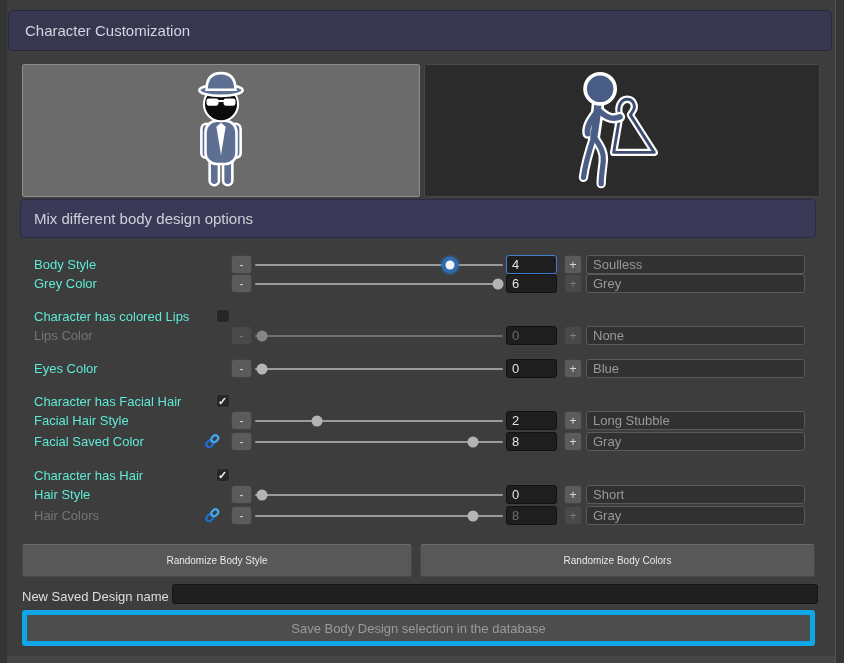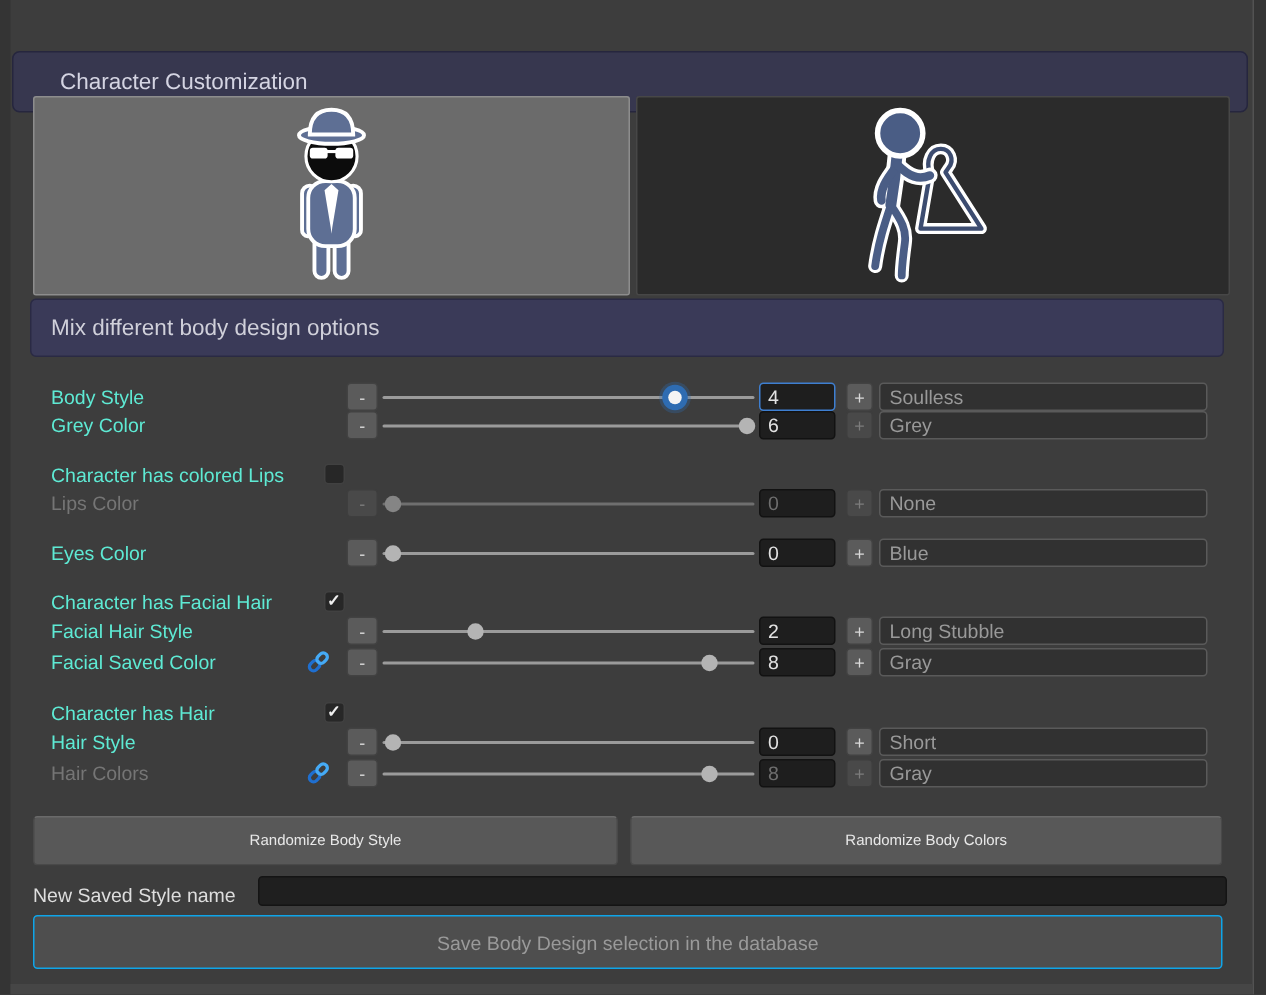--- a/index.html
+++ b/index.html
@@ -9,22 +9,22 @@
     -webkit-font-smoothing:antialiased;
   }
   .left-edge{position:absolute;left:0;top:0;width:7px;height:663px;background:#343434;}
   .right-line{position:absolute;left:835px;top:0;width:1px;height:663px;background:#525252;}
   .right-edge{position:absolute;left:836px;top:0;width:8px;height:663px;background:#353535;}
   .bottom-edge{position:absolute;left:7px;top:656px;width:828px;height:7px;background:#464646;}
 
   .titlebar{
     position:absolute;left:8px;top:10px;width:824px;height:41px;box-sizing:border-box;
     background:#37374f;border:1px solid #26263e;border-radius:5px;
-    display:flex;align-items:center;padding-left:31px;
-    color:#d4d4e2;font-size:15px;margin-top:24px;
+    display:flex;align-items:center;padding-left:16px;
+    color:#d4d4e2;font-size:15px;
   }
   .preview{position:absolute;top:64px;height:133px;box-sizing:border-box;border-radius:2px;
     display:flex;align-items:center;justify-content:center;}
   .preview.pleft{left:22px;width:398px;background:#6b6b6b;border:1px solid #8d8d8d;}
   .preview.pright{left:424px;width:396px;background:#2b2b2b;border:1px solid #474747;}
 
   .section-header{
     position:absolute;left:20px;top:199px;width:796px;height:39px;box-sizing:border-box;
     background:#3a3a58;border:1px solid #2a2a44;border-radius:4px;
     display:flex;align-items:center;padding-left:13px;color:#d0d0da;font-size:15px;
@@ -72,21 +72,21 @@
     color:#e8e8e8;font-size:10px;display:flex;align-items:center;justify-content:center;
     font-family:inherit;padding:0;}
   .big-btn.rand-style{left:22px;width:390px;}
   .big-btn.rand-colors{left:420px;width:395px;}
 
   .save-label{position:absolute;left:22px;top:587px;font-size:13px;color:#dedede;line-height:19px;}
   .save-input{position:absolute;left:172px;top:584px;width:646px;height:20px;box-sizing:border-box;
     background:#1f1f1f;border:1px solid #141414;border-radius:3px;color:#e0e0e0;
     font-size:13px;padding:0 6px;font-family:inherit;}
   .save-btn{position:absolute;left:22px;top:610px;width:793px;height:36px;box-sizing:border-box;
-    background:#4e4e4e;border:1px solid #0ea5e9;border-radius:3px;
+    background:#4e4e4e;border:5px solid #0ea5e9;border-radius:3px;
     color:#9a9a9a;font-size:13px;display:flex;align-items:center;justify-content:center;
     font-family:inherit;padding:0;}
 </style>
 </head>
 <body>
 
 <div class="left-edge"></div>
 <div class="right-line"></div>
 <div class="right-edge"></div>
 <div class="bottom-edge"></div>
@@ -279,16 +279,16 @@
     <div class="knob"></div>
   </div>
   <input class="value dim" value="8" style="">
   <button class="step plus dim">+</button>
   <div class="field">Gray</div>
 </div>
 
 <button class="big-btn rand-style">Randomize Body Style</button>
 <button class="big-btn rand-colors">Randomize Body Colors</button>
 
-<span class="save-label">New Saved Style name</span>
+<span class="save-label">New Saved Design name</span>
 <input class="save-input" value="" style="">
 
 <button class="save-btn">Save Body Design selection in the database</button>
 
 </body></html>

